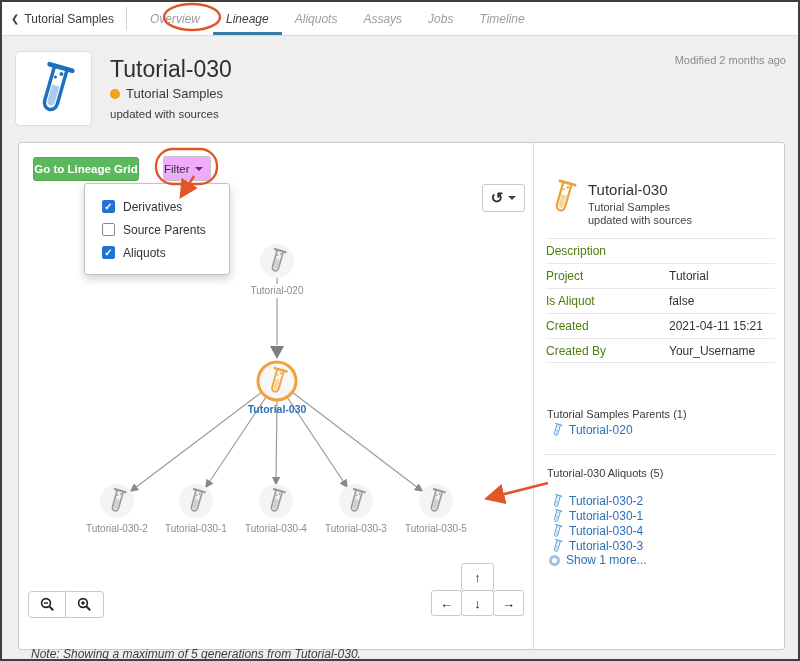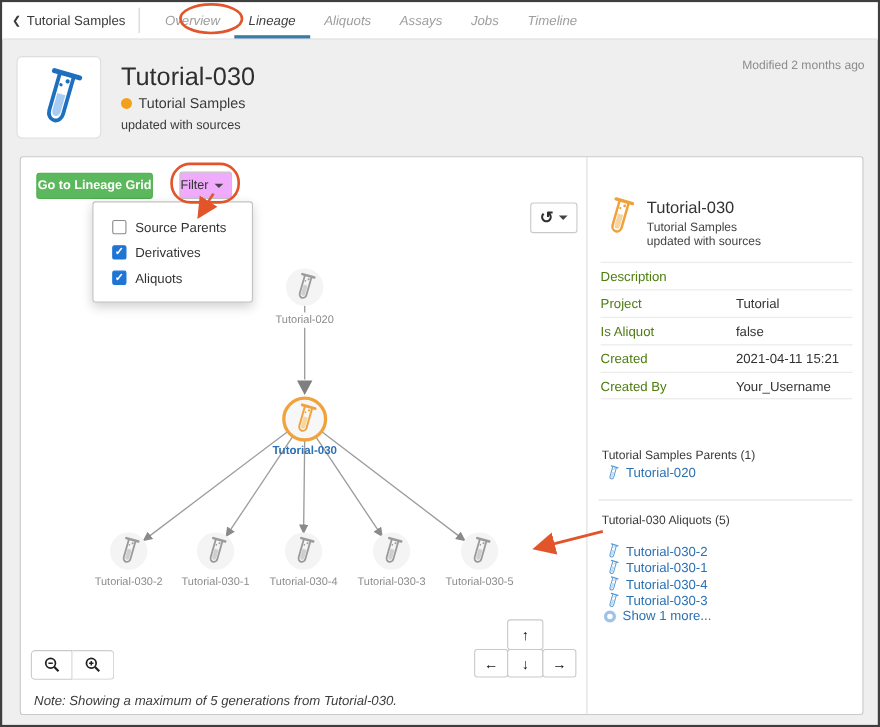--- a/index.html
+++ b/index.html
@@ -45,21 +45,21 @@
 
   
   .zoom-group { left:9px; top:448px; display:flex; }
   .zbtn { width:38px; height:27px; background:#fff; border:1px solid #c9c9c9; display:flex; align-items:center; justify-content:center; cursor:pointer; }
   .zbtn:first-child { border-radius:4px 0 0 4px; }
   .zbtn:last-child { border-radius:0 4px 4px 0; border-left:none; }
 
   
   .pbtn { position:absolute; background:#fff; border:1px solid #c9c9c9; border-radius:3px; display:flex; align-items:center; justify-content:center; font-size:13px; font-weight:bold; color:#111; cursor:pointer; }
 
-  .note { left:12px; top:487px; font-size:12px; font-style:italic; color:#3d3d3d; }
+  .note { left:12px; top:504px; font-size:12px; font-style:italic; color:#3d3d3d; }
 
   
   .right-col { left:514px; top:0; width:252px; height:506px; border-left:1px solid #ddd; }
   .d-title { left:54px; top:38px; font-size:15px; color:#333; }
   .d-type { left:54px; top:58px; font-size:11px; color:#444; }
   .d-desc { left:54px; top:71px; font-size:11px; color:#444; }
   .d-table { left:12px; top:95px; width:229px; }
   .d-row { display:flex; height:25px; align-items:center; border-top:1px solid #e9e9e9; font-size:12px; }
   .d-row:last-child { border-bottom:1px solid #e9e9e9; }
   .d-row .lbl { width:123px; color:#4d7c0f; }
@@ -129,26 +129,26 @@
   <div class="abs panel">
 
     <div class="abs btn-green">Go to Lineage Grid</div>
     <div class="abs btn-filter">
       <span>Filter</span>
       <span class="caret"></span>
     </div>
 
     <div class="abs dropdown">
       <div class="menu-item">
+        <span class="checkbox checked"></span>
+        <span>Derivatives</span>
+      </div>
+      <div class="menu-item">
         <span class="checkbox"></span>
         <span>Source Parents</span>
-      </div>
-      <div class="menu-item">
-        <span class="checkbox checked"></span>
-        <span>Derivatives</span>
       </div>
       <div class="menu-item">
         <span class="checkbox checked"></span>
         <span>Aliquots</span>
       </div>
     </div>
 
     <div class="abs btn-reset">
       <span>↺</span>
       <span class="caret"></span>

